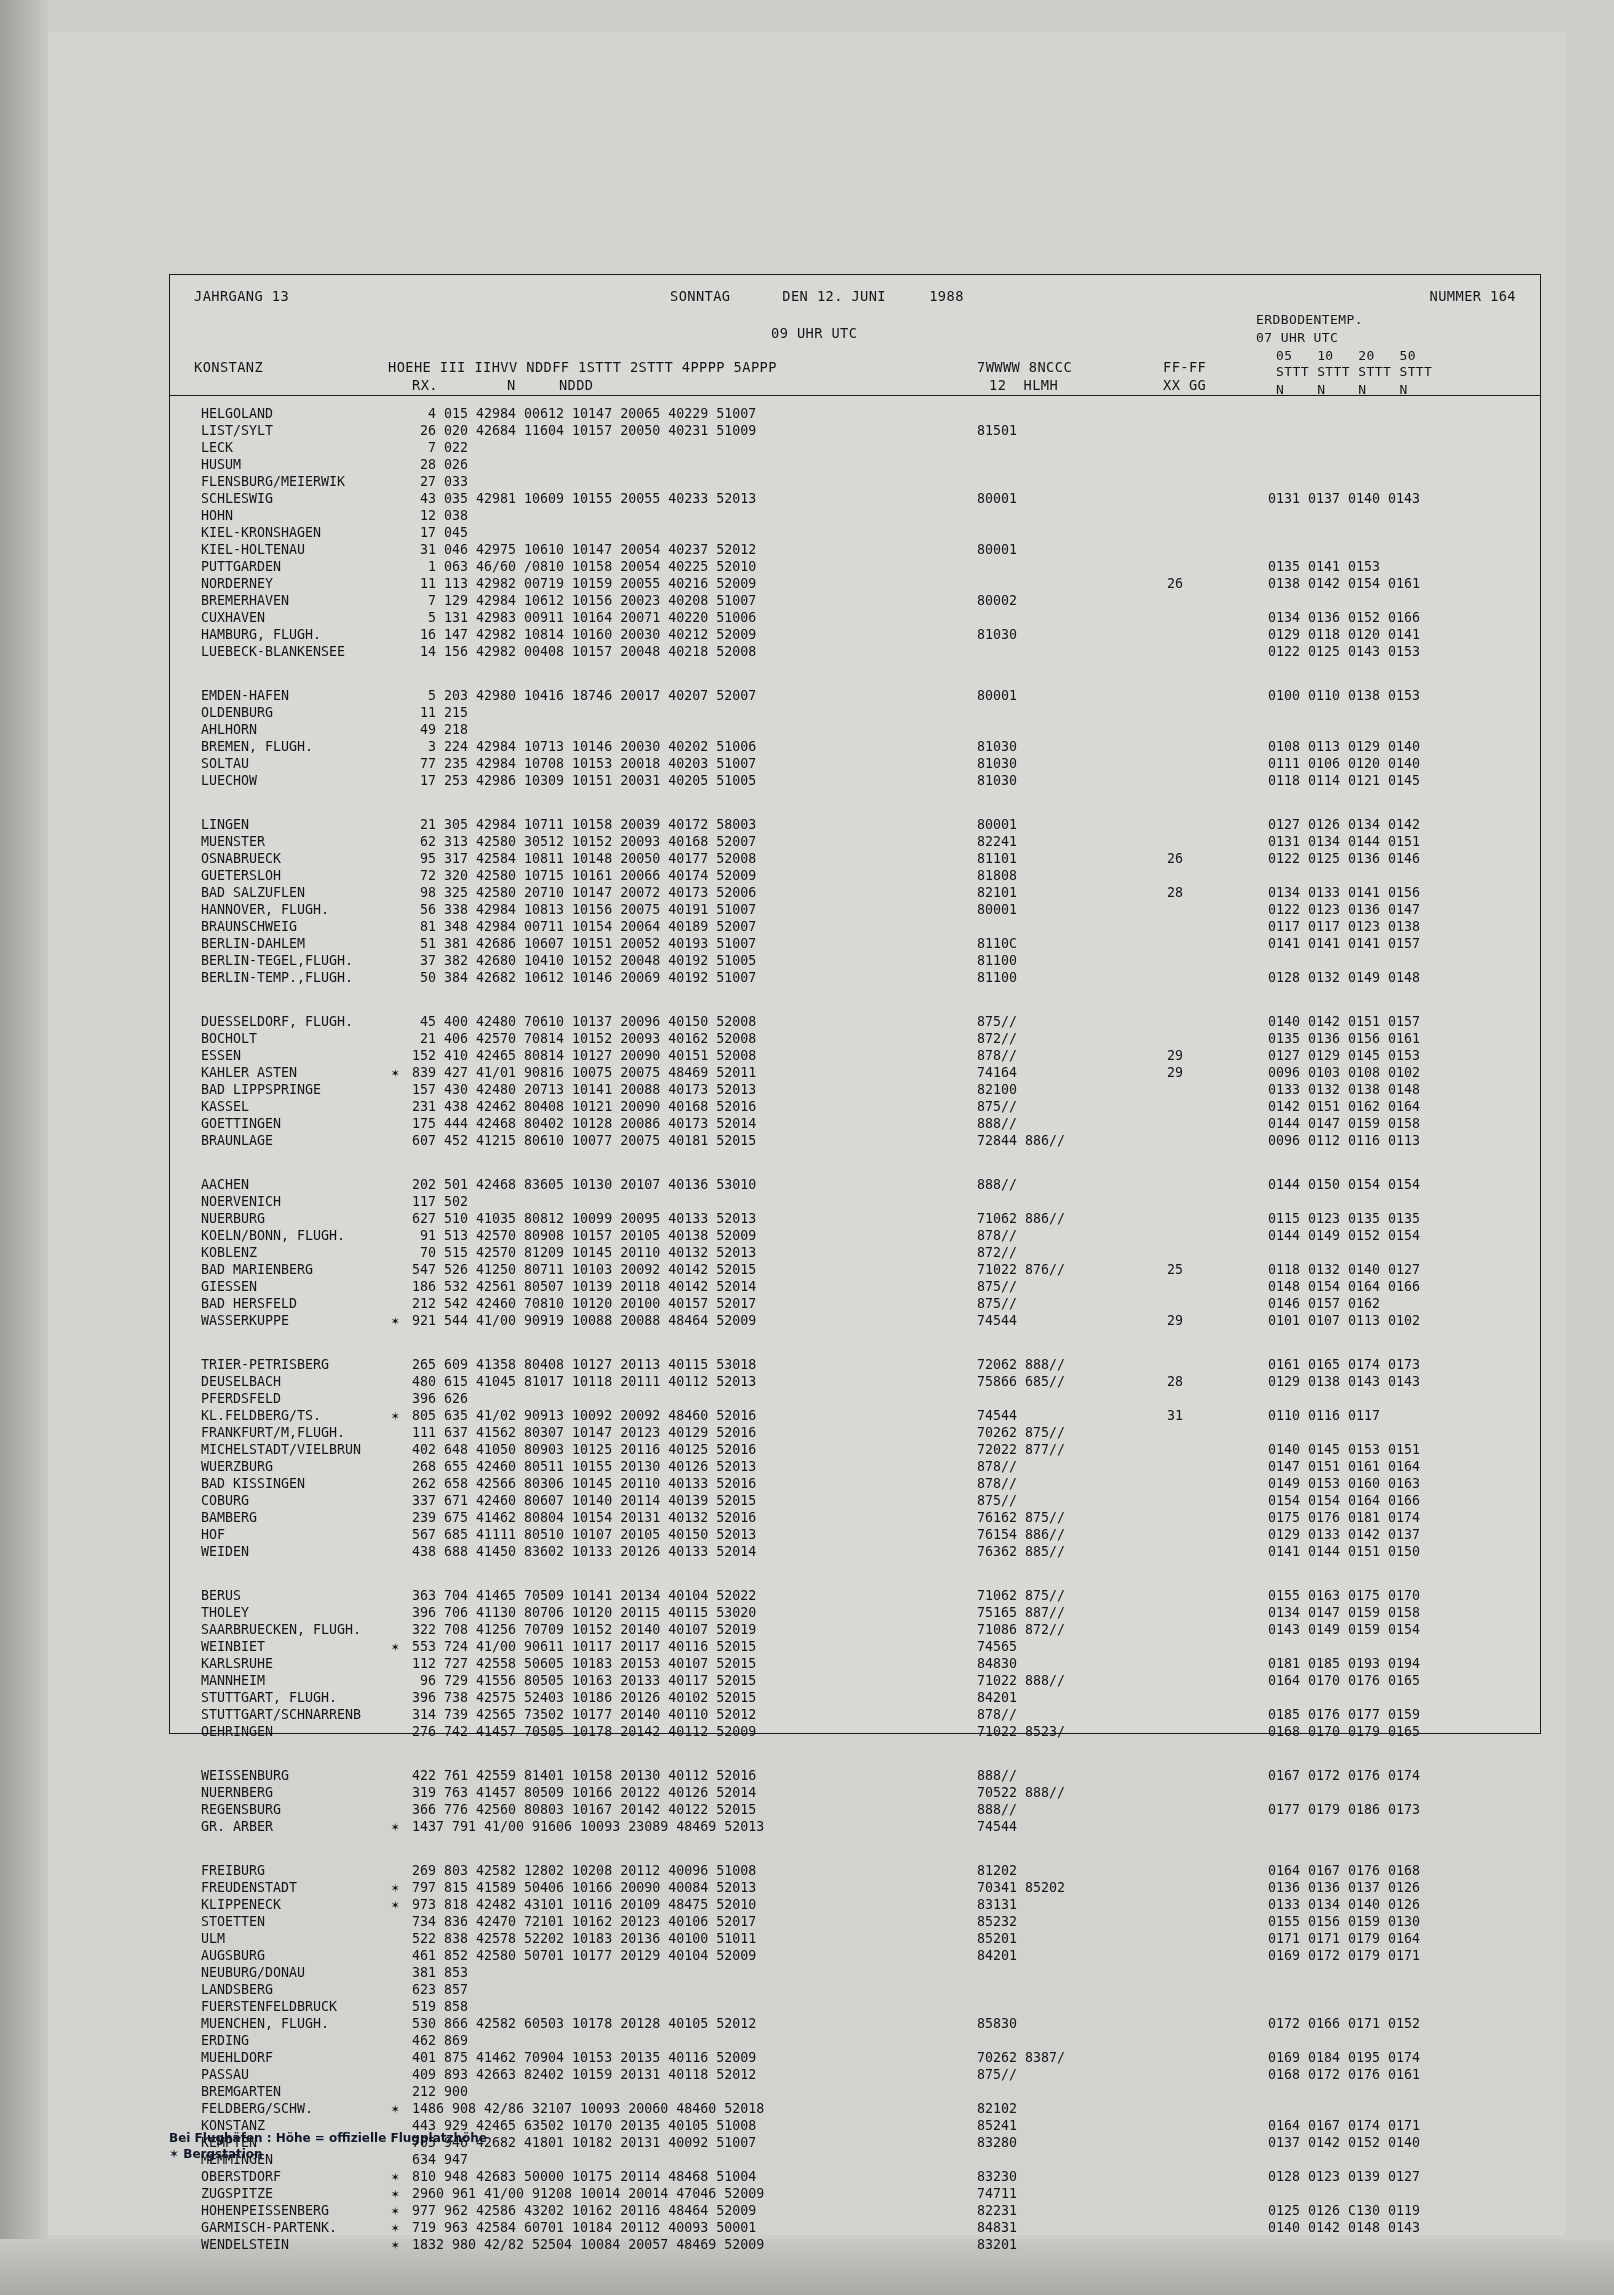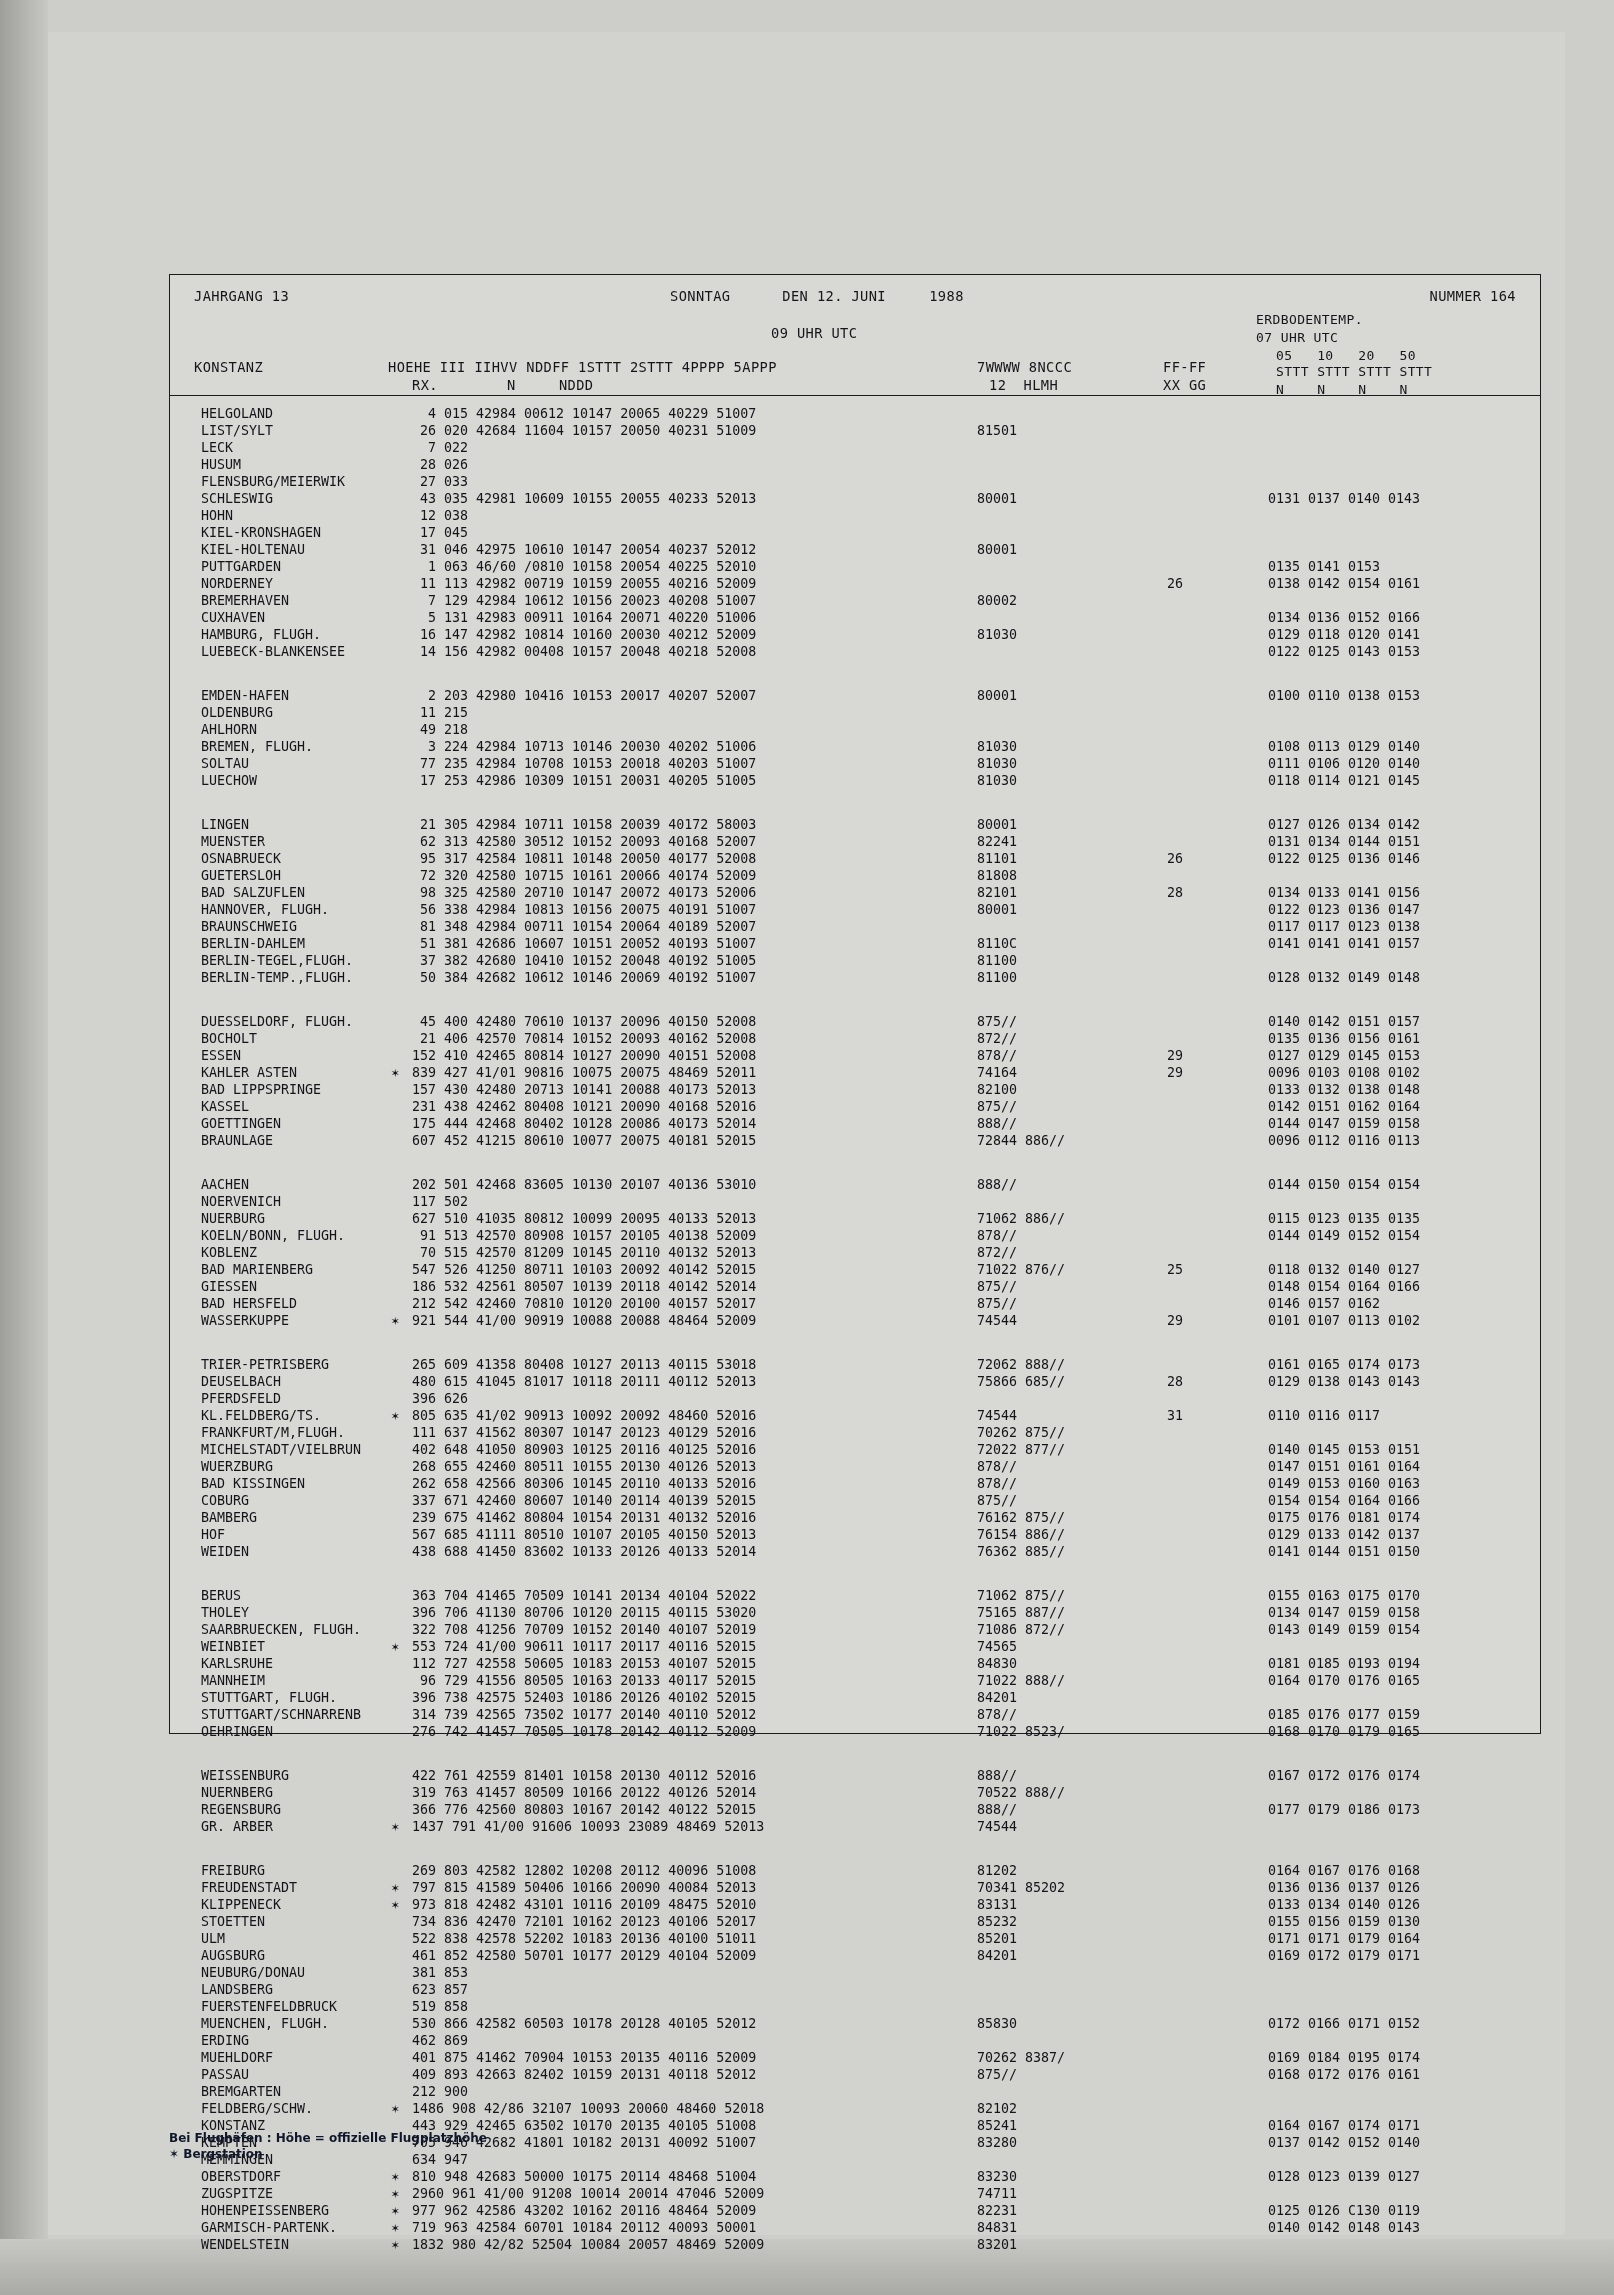--- a/index.html
+++ b/index.html
@@ -209,21 +209,21 @@
             <div class="row"><span class="c-station">HOHN</span><span class="c-star"></span><span class="c-nums"> 12 038</span><span class="c-www"></span><span class="c-ff"></span><span class="c-erd"></span></div>
             <div class="row"><span class="c-station">KIEL-KRONSHAGEN</span><span class="c-star"></span><span class="c-nums"> 17 045</span><span class="c-www"></span><span class="c-ff"></span><span class="c-erd"></span></div>
             <div class="row"><span class="c-station">KIEL-HOLTENAU</span><span class="c-star"></span><span class="c-nums"> 31 046 42975 10610 10147 20054 40237 52012</span><span class="c-www">80001</span><span class="c-ff"></span><span class="c-erd"></span></div>
             <div class="row"><span class="c-station">PUTTGARDEN</span><span class="c-star"></span><span class="c-nums">  1 063 46/60 /0810 10158 20054 40225 52010</span><span class="c-www"></span><span class="c-ff"></span><span class="c-erd">0135 0141 0153</span></div>
             <div class="row"><span class="c-station">NORDERNEY</span><span class="c-star"></span><span class="c-nums"> 11 113 42982 00719 10159 20055 40216 52009</span><span class="c-www"></span><span class="c-ff">26</span><span class="c-erd">0138 0142 0154 0161</span></div>
             <div class="row"><span class="c-station">BREMERHAVEN</span><span class="c-star"></span><span class="c-nums">  7 129 42984 10612 10156 20023 40208 51007</span><span class="c-www">80002</span><span class="c-ff"></span><span class="c-erd"></span></div>
             <div class="row"><span class="c-station">CUXHAVEN</span><span class="c-star"></span><span class="c-nums">  5 131 42983 00911 10164 20071 40220 51006</span><span class="c-www"></span><span class="c-ff"></span><span class="c-erd">0134 0136 0152 0166</span></div>
             <div class="row"><span class="c-station">HAMBURG, FLUGH.</span><span class="c-star"></span><span class="c-nums"> 16 147 42982 10814 10160 20030 40212 52009</span><span class="c-www">81030</span><span class="c-ff"></span><span class="c-erd">0129 0118 0120 0141</span></div>
             <div class="row"><span class="c-station">LUEBECK-BLANKENSEE</span><span class="c-star"></span><span class="c-nums"> 14 156 42982 00408 10157 20048 40218 52008</span><span class="c-www"></span><span class="c-ff"></span><span class="c-erd">0122 0125 0143 0153</span></div>
             <div class="row gap"></div>
-            <div class="row"><span class="c-station">EMDEN-HAFEN</span><span class="c-star"></span><span class="c-nums">  2 203 42980 10416 10153 20017 40207 52007</span><span class="c-www">80001</span><span class="c-ff"></span><span class="c-erd">0100 0110 0138 0153</span></div>
+            <div class="row"><span class="c-station">EMDEN-HAFEN</span><span class="c-star"></span><span class="c-nums">  5 203 42980 10416 18746 20017 40207 52007</span><span class="c-www">80001</span><span class="c-ff"></span><span class="c-erd">0100 0110 0138 0153</span></div>
             <div class="row"><span class="c-station">OLDENBURG</span><span class="c-star"></span><span class="c-nums"> 11 215</span><span class="c-www"></span><span class="c-ff"></span><span class="c-erd"></span></div>
             <div class="row"><span class="c-station">AHLHORN</span><span class="c-star"></span><span class="c-nums"> 49 218</span><span class="c-www"></span><span class="c-ff"></span><span class="c-erd"></span></div>
             <div class="row"><span class="c-station">BREMEN, FLUGH.</span><span class="c-star"></span><span class="c-nums">  3 224 42984 10713 10146 20030 40202 51006</span><span class="c-www">81030</span><span class="c-ff"></span><span class="c-erd">0108 0113 0129 0140</span></div>
             <div class="row"><span class="c-station">SOLTAU</span><span class="c-star"></span><span class="c-nums"> 77 235 42984 10708 10153 20018 40203 51007</span><span class="c-www">81030</span><span class="c-ff"></span><span class="c-erd">0111 0106 0120 0140</span></div>
             <div class="row"><span class="c-station">LUECHOW</span><span class="c-star"></span><span class="c-nums"> 17 253 42986 10309 10151 20031 40205 51005</span><span class="c-www">81030</span><span class="c-ff"></span><span class="c-erd">0118 0114 0121 0145</span></div>
             <div class="row gap"></div>
             <div class="row"><span class="c-station">LINGEN</span><span class="c-star"></span><span class="c-nums"> 21 305 42984 10711 10158 20039 40172 58003</span><span class="c-www">80001</span><span class="c-ff"></span><span class="c-erd">0127 0126 0134 0142</span></div>
             <div class="row"><span class="c-station">MUENSTER</span><span class="c-star"></span><span class="c-nums"> 62 313 42580 30512 10152 20093 40168 52007</span><span class="c-www">82241</span><span class="c-ff"></span><span class="c-erd">0131 0134 0144 0151</span></div>
             <div class="row"><span class="c-station">OSNABRUECK</span><span class="c-star"></span><span class="c-nums"> 95 317 42584 10811 10148 20050 40177 52008</span><span class="c-www">81101</span><span class="c-ff">26</span><span class="c-erd">0122 0125 0136 0146</span></div>
             <div class="row"><span class="c-station">GUETERSLOH</span><span class="c-star"></span><span class="c-nums"> 72 320 42580 10715 10161 20066 40174 52009</span><span class="c-www">81808</span><span class="c-ff"></span><span class="c-erd"></span></div>

